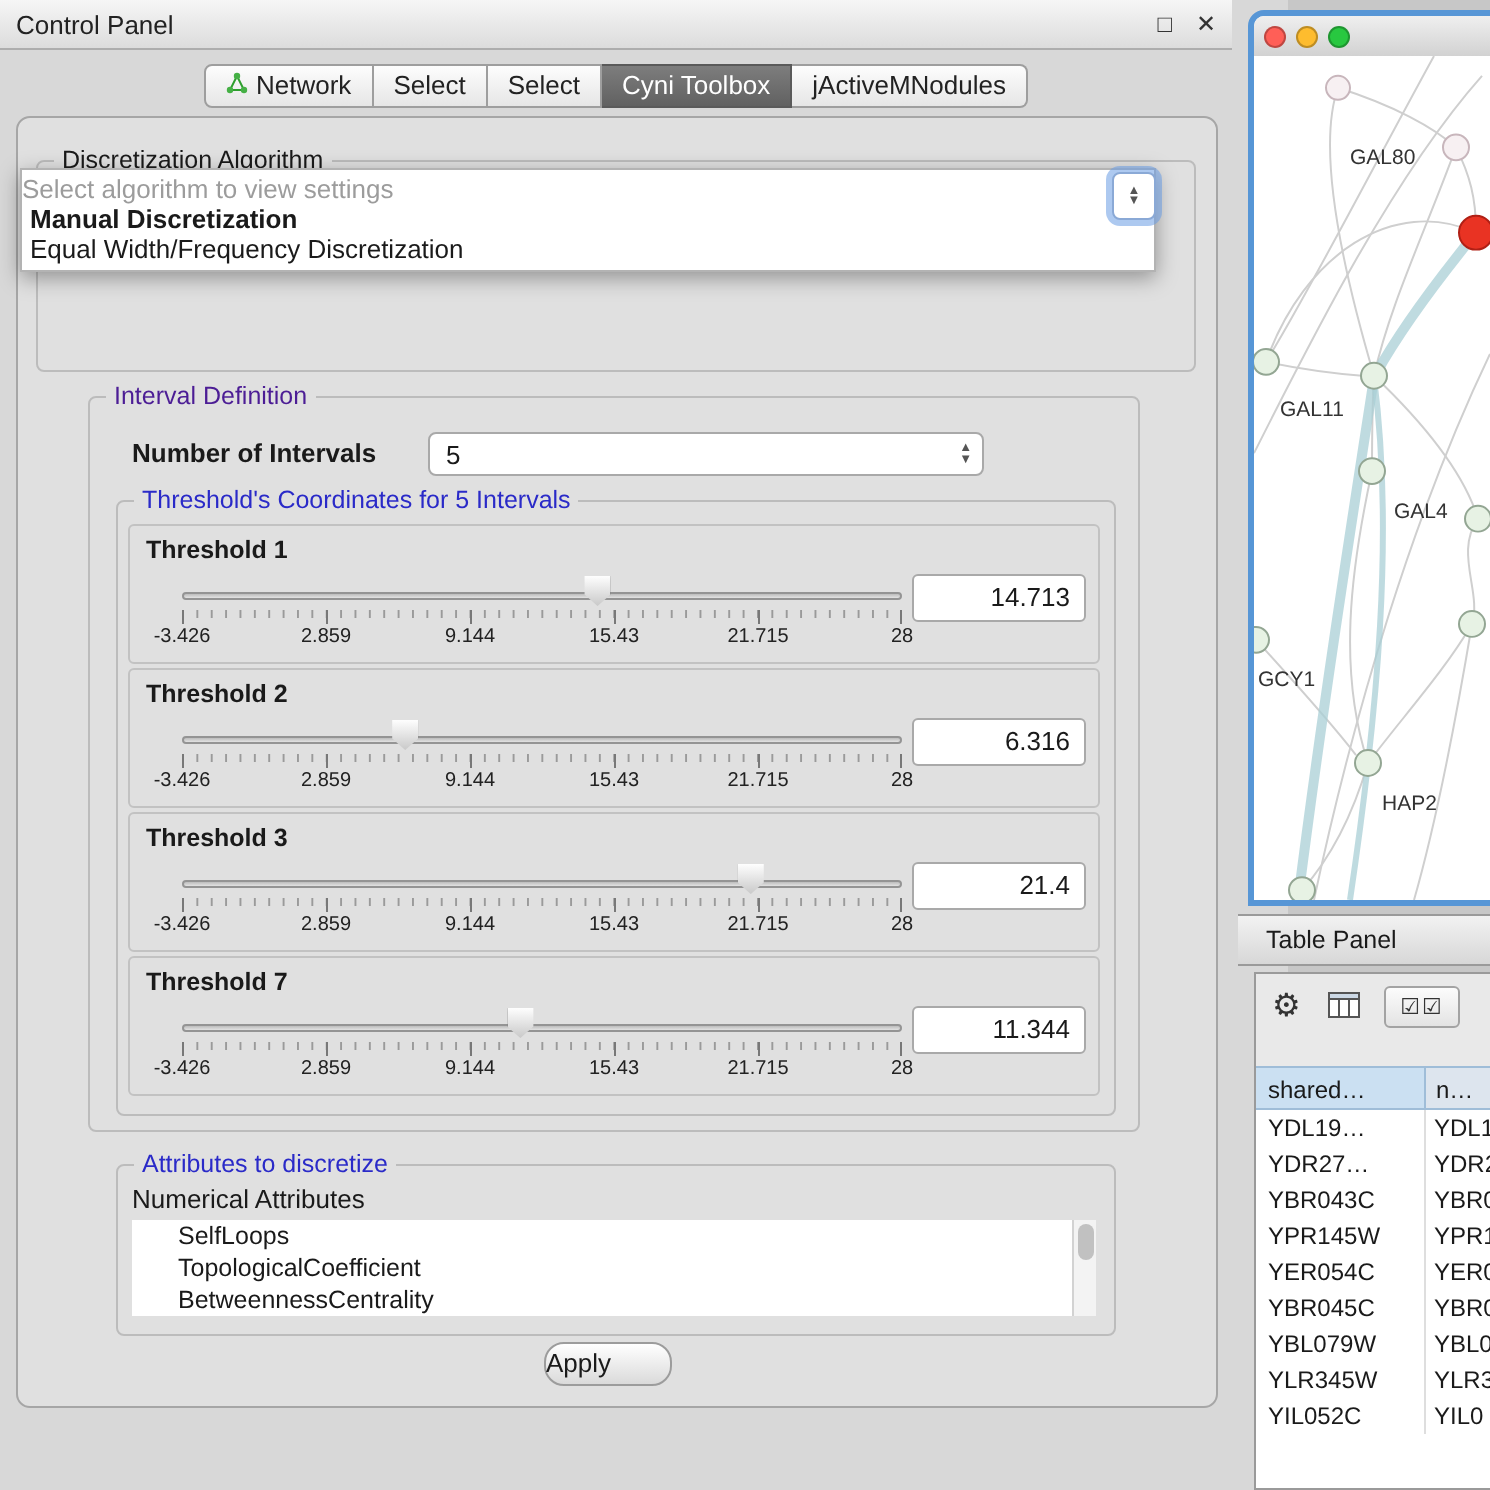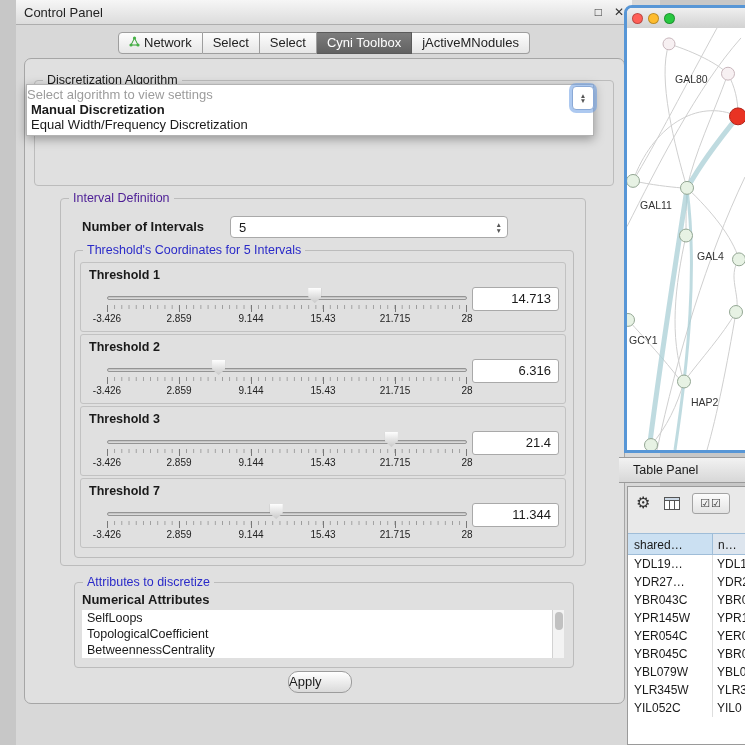--- a/index.html
+++ b/index.html
@@ -1,21 +1,21 @@
 <!DOCTYPE html>
 <html><head>
 <meta charset="utf-8">
 <style>
   html,body{margin:0;padding:0}
   body{width:745px;height:745px;position:relative;overflow:hidden;background:#c7c7c7;
        font-family:"Liberation Sans","DejaVu Sans",sans-serif;color:#1a1a1a;-webkit-font-smoothing:antialiased}
   .abs{position:absolute}
 
   
-  #control-panel{left:16px;top:0;width:644px;height:745px;background:#d8d8d8}
+  #control-panel{left:0;top:0;width:644px;height:745px;background:#d8d8d8}
   #titlebar{left:0;top:0;width:616px;height:25px;background:linear-gradient(#f6f6f6,#dcdcdc);
             border-bottom:1px solid #adadad;display:flex;align-items:center;padding:0 8px;box-sizing:border-box}
   #titlebar .wt{font-size:13px;color:#222}
   #titlebar .spacer{flex:1}
   .win-icon{font-size:12px;color:#333;margin-left:12px;cursor:default}
 
   .tabrow{left:0;width:616px;display:flex;justify-content:center}
   #toptabs{top:32px}
   #bottomtabs{top:703px}
   .tab{height:20px;line-height:20px;padding:0 10px;font-size:13px;background:linear-gradient(#fdfdfd,#e6e6e6);
@@ -58,23 +58,23 @@
   .ruler{position:absolute;left:0;top:42px;width:100%;height:7px;
          background-image:linear-gradient(90deg,#9a9a9a 0 1px,transparent 1px);
          background-size:7.2px 4px;background-repeat:repeat-x}
   .ruler i{position:absolute;top:0;width:1px;height:7px;background:#787878}
   .ticks{position:absolute;left:0;top:50px;width:100%;height:12px;font-size:10px;color:#222}
   .ticks span{position:absolute;transform:translateX(-50%);white-space:nowrap}
   .tvalue{position:absolute;right:6px;top:24px;width:78px;height:22px;background:#fff;border:1px solid #a9a9a9;
           border-radius:3px;font-size:13px;text-align:right;line-height:22px;padding-right:7px;box-sizing:content-box}
 
   
-  #attr-title{left:66px;top:592px;font-size:13px;font-weight:bold}
+  #attr-title{left:66px;top:592px;font-size:13px;font-weight:normal}
   #attr-list{left:66px;top:610px;width:482px;height:48px;background:#fff;overflow:hidden}
-  #attr-list .li{height:16px;line-height:16px;font-size:12.5px;padding-left:5px}
+  #attr-list .li{height:16px;line-height:16px;font-size:12.5px;padding-left:23px}
   .sb{position:absolute;right:0;top:0;width:12px;height:100%;background:#f3f3f3;border-left:1px solid #d2d2d2;box-sizing:border-box}
   .sbthumb{position:absolute;left:2px;top:2px;width:8px;height:18px;background:#c1c1c1;border-radius:5px}
 
   #apply-btn{left:272px;top:671px;width:62px;height:20px;background:linear-gradient(#ffffff,#dadada);
              border:1px solid #9c9c9c;border-radius:10px;font-size:13px;text-align:left;line-height:20px}
 
   
   #net-window{left:624px;top:5px;width:124px;height:448px;border:3px solid #5796d6;border-radius:8px 0 0 0;
               background:#fff;overflow:hidden;box-sizing:border-box}
   #net-titlebar{position:absolute;left:0;top:0;right:0;height:20px;background:linear-gradient(#efefef,#d2d2d2);

